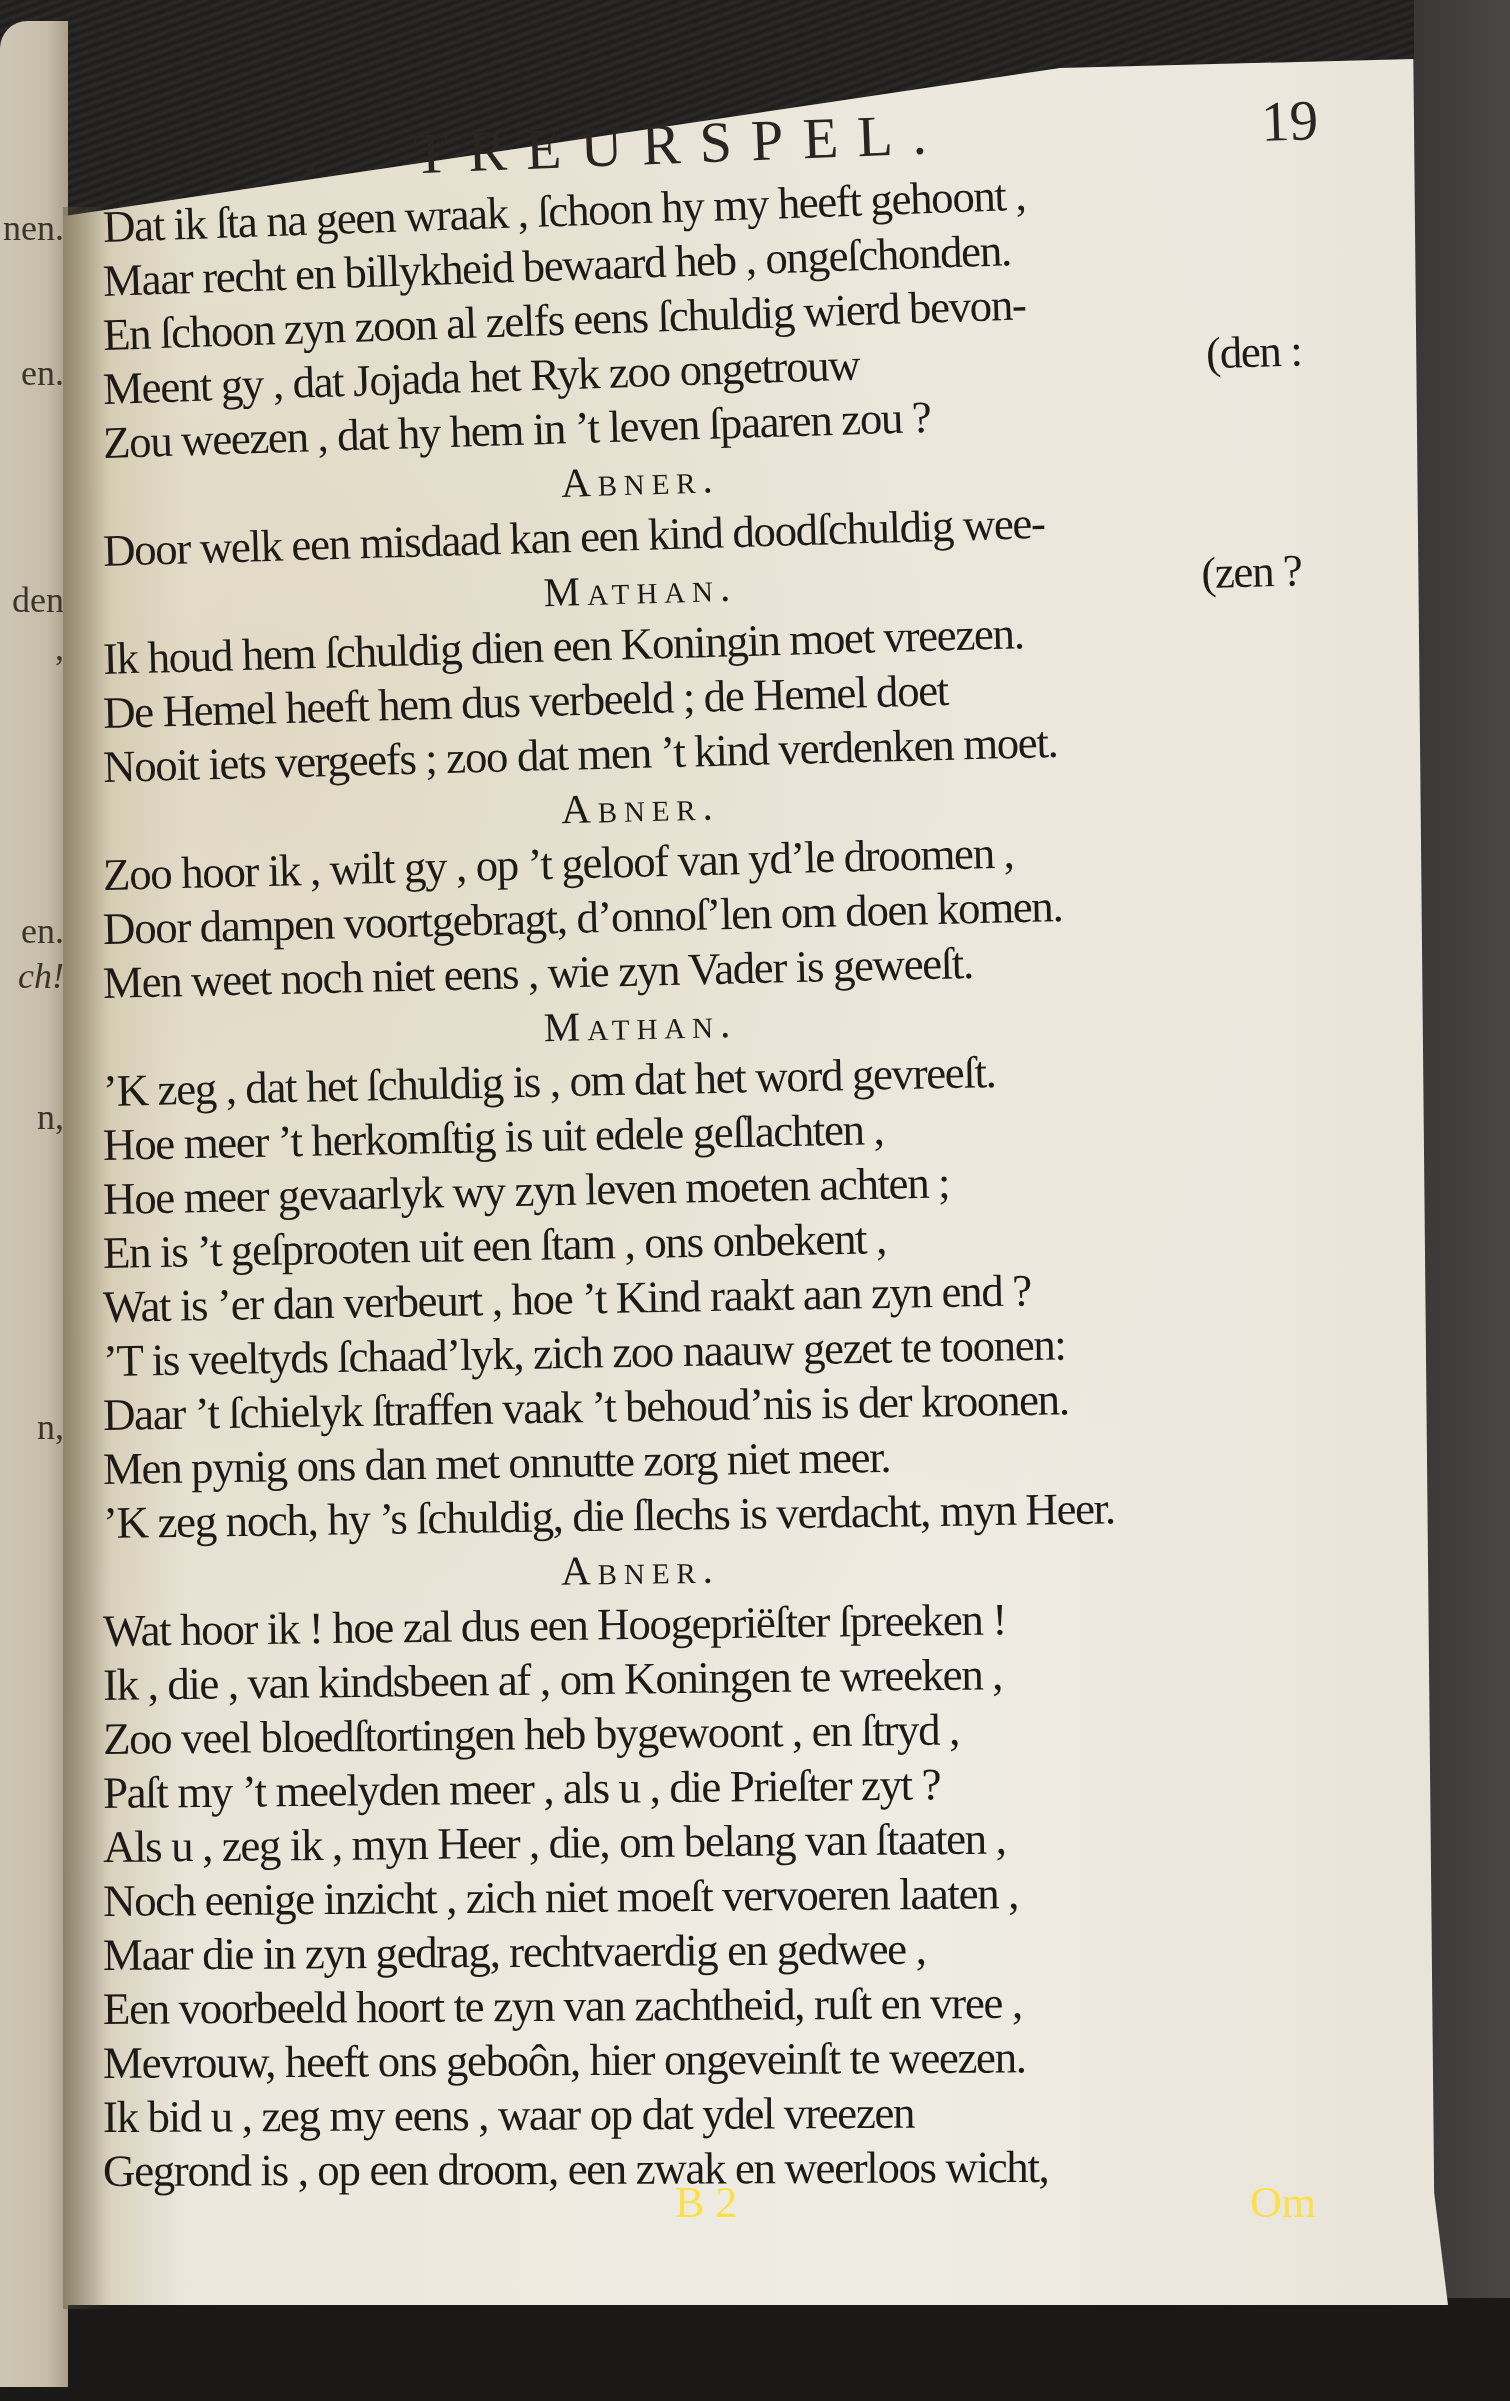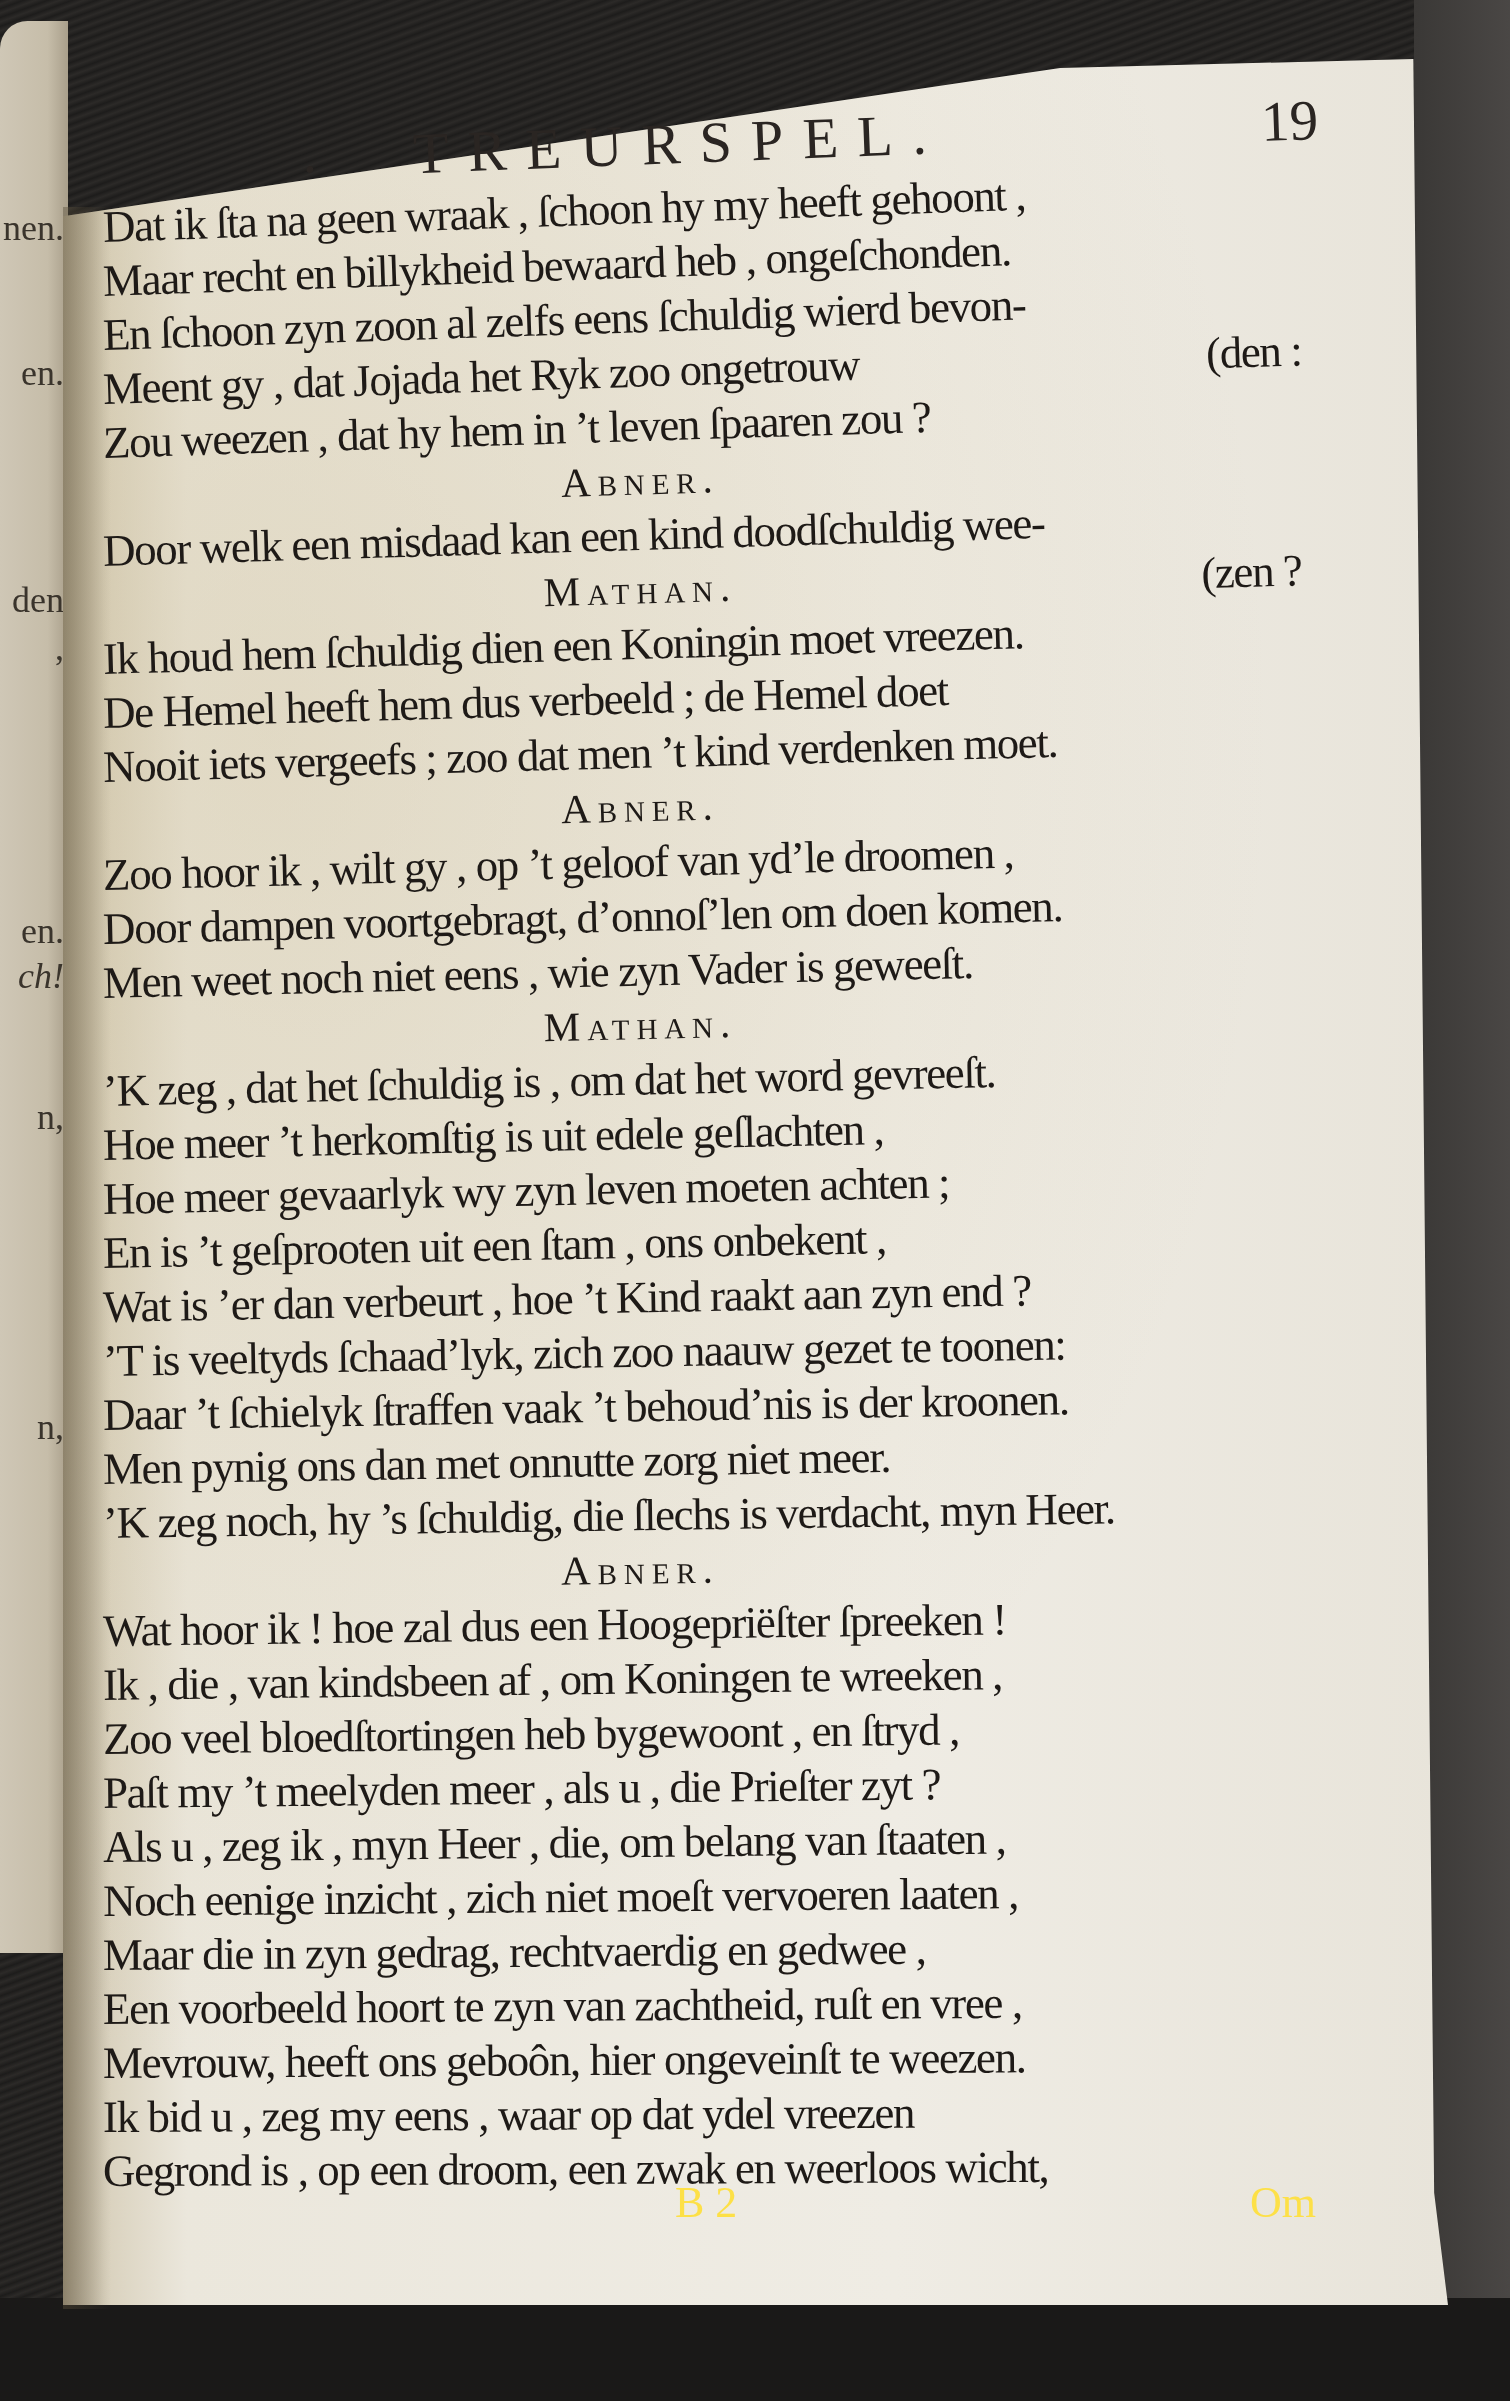--- a/index.html
+++ b/index.html
@@ -15,21 +15,21 @@
   }
   .backdrop-right {
     position:absolute; right:0; top:0; width:96px; height:2401px;
     background:linear-gradient(90deg,#3a3836,#4a4745);
   }
   .backdrop-bottom {
     position:absolute; left:0; bottom:0; width:1510px; height:103px;
     background:#1a1918;
   }
   .facing-page {
-    position:absolute; left:0; top:20.7px; width:68px; height:1932px;
+    position:absolute; left:0; top:20.7px; width:68px; height:2366px;
     background:linear-gradient(90deg,#cfc7b6 0%,#c6bda9 70%,#a99f8b 100%);
     border-radius:27.6px 0 0 0;
     overflow:hidden;
   }
   .facing-page .frag {
     position:absolute; right:4.1px; font-size:36px; color:#3a342c;
     font-family:"Liberation Serif", serif; white-space:nowrap;
   }
   .page {
     position:absolute; left:63px; top:59px; width:1385px; height:2246px;

